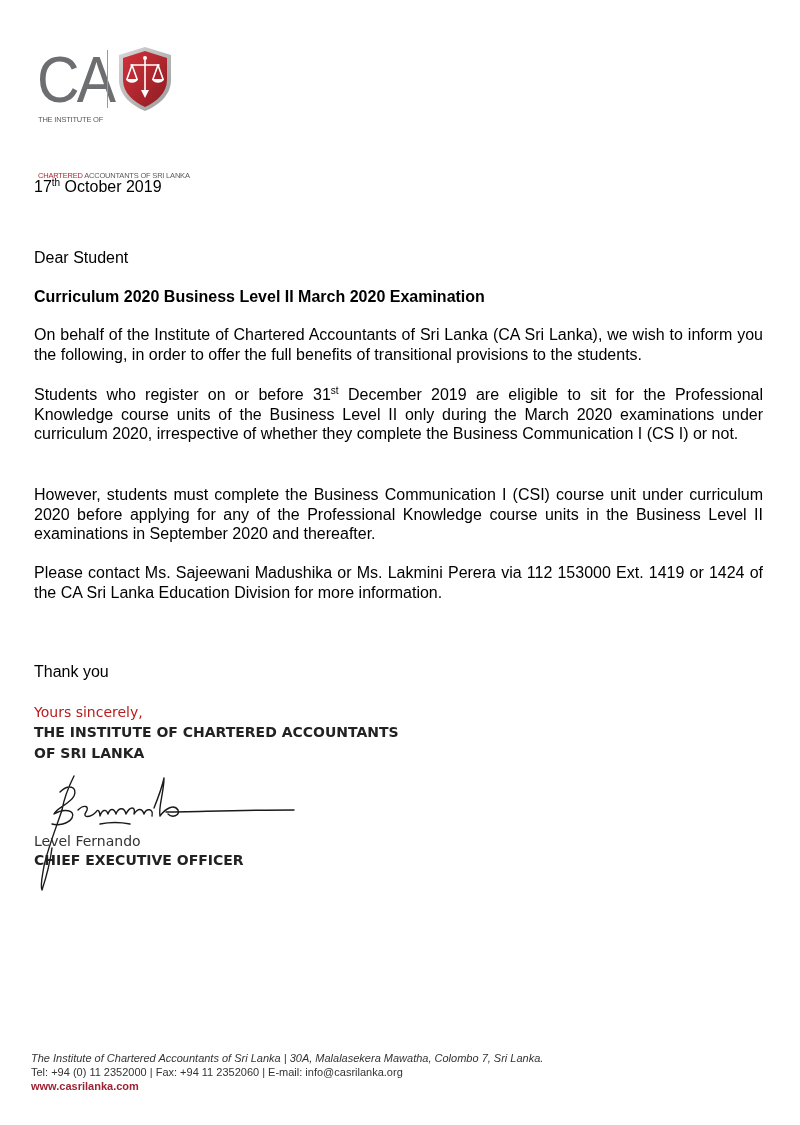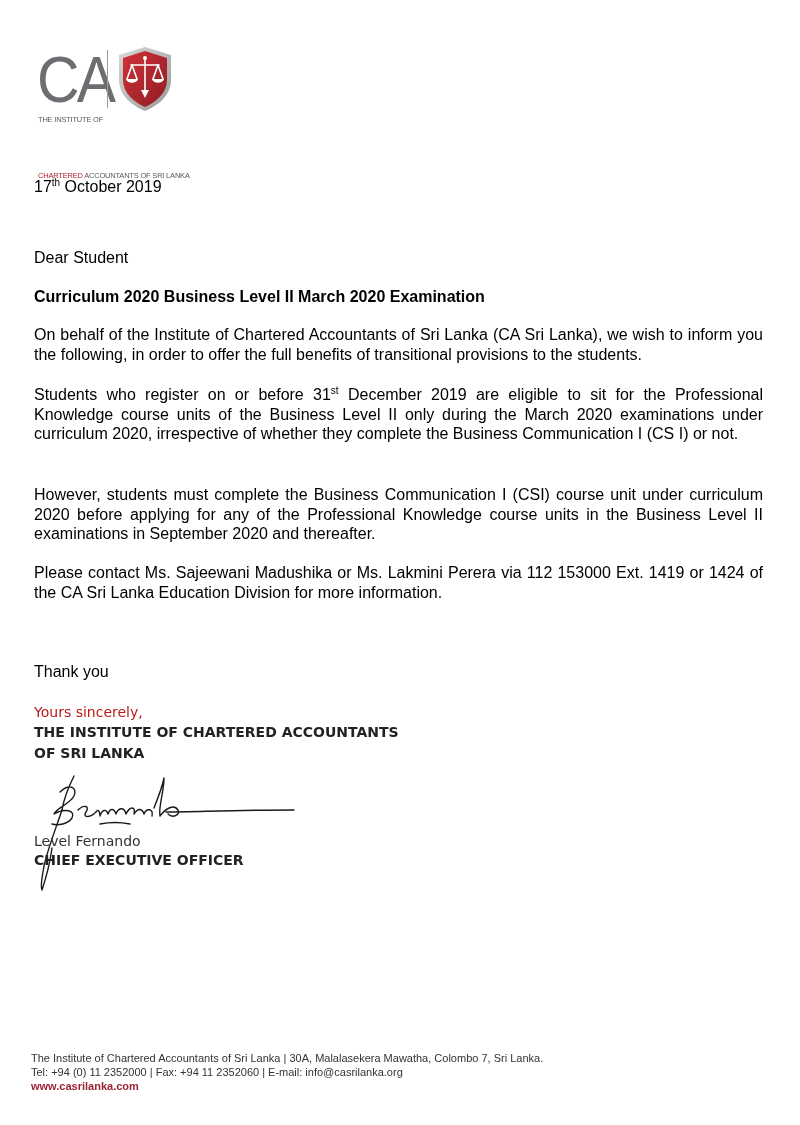--- a/index.html
+++ b/index.html
@@ -24,21 +24,21 @@
     .p4 { top: 563px; }
     .thanks { top: 662px; }
     .sign { position: absolute; left: 34px; font-family: "DejaVu Sans", sans-serif; font-size: 14px; color: #222; }
     .yours { top: 704px; color: #b91c1c; }
     .org1 { top: 724px; font-weight: bold; }
     .org2 { top: 745px; font-weight: bold; text-align: right; }
     .signature { position: absolute; left: 34px; top: 768px; width: 270px; height: 125px; }
     .name { top: 833px; color: #333; }
     .title { top: 852px; font-weight: bold; }
     .footer { position: absolute; left: 31px; font-size: 11px; color: #333; line-height: 13px; white-space: nowrap; }
-    .f1 { top: 1052px; }
+    .f1 { top: 1052px; font-style: italic; }
     .f2 { top: 1066px; }
     .f3 { top: 1080px; color: #9b2335; font-weight: bold; }
   </style>
 </head>
 <body>
 
 <div class="logo">
   <div class="logo-ca">CA</div>
   <div class="logo-divider"></div>
   <svg class="logo-shield" viewBox="0 0 56 66">

